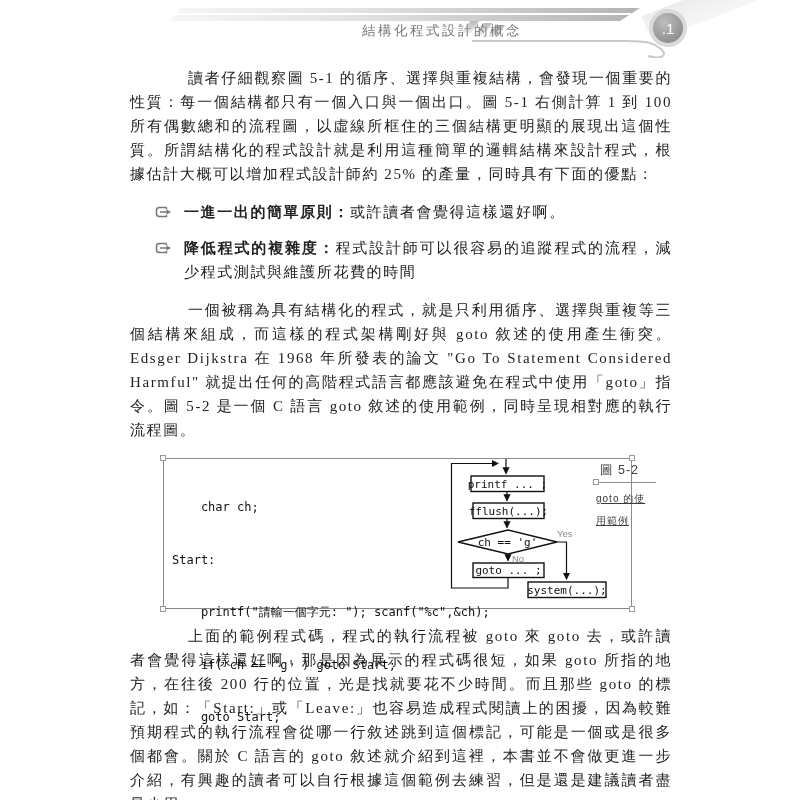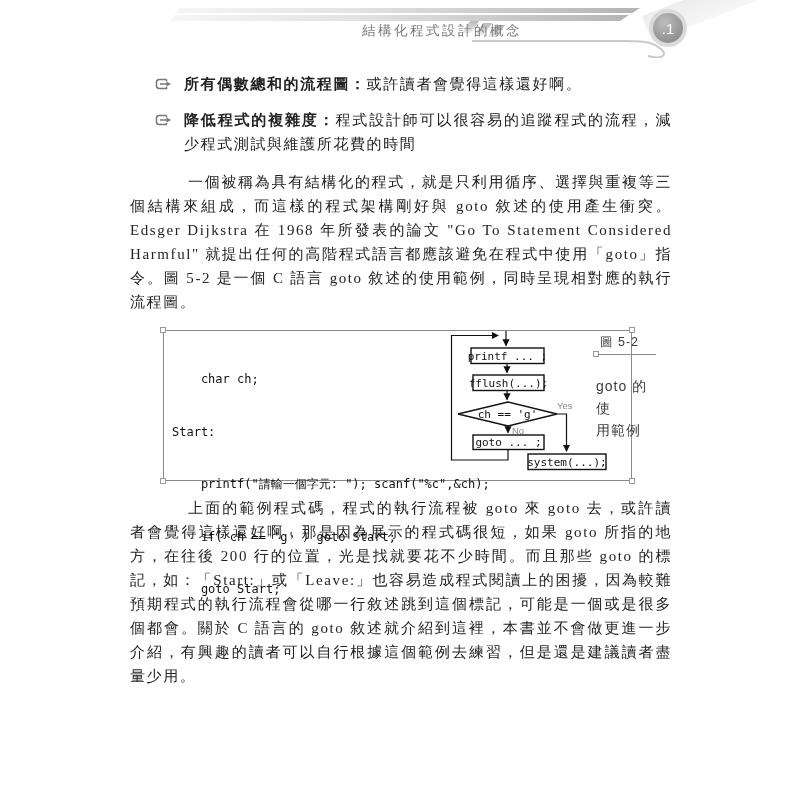--- a/index.html
+++ b/index.html
@@ -74,21 +74,21 @@
   }
   .code span { display: block; }
   .flowchart { position: absolute; left: 285px; top: 0px; }
   .fig-caption {
     position: absolute; left: 432px; top: 3px; width: 60px;
     font-family: "Liberation Sans", sans-serif; color: #3c3c3c;
   }
   .fig-caption-label { font-size: 12.5px; letter-spacing: 1px; padding-left: 4px; }
   .fig-caption-rule { position: relative; margin-top: 3px; height: 1px; background: #8a8a8a; width: 60px; }
   .cap-handle { left: -3px; top: -3px; }
-  .fig-caption-text { font-size: 14px; line-height: 22px; letter-spacing: 1px; margin-top: 20px; }
+  .fig-caption-text { font-size: 10px; line-height: 22px; letter-spacing: 1px; margin-top: 5px; text-decoration: underline; }
 </style>
 </head>
 <body>
 
 <div class="header">
   <div class="hdr-band"></div>
   <div class="hdr-bar">
     <div class="hdr-bar-line"></div>
   </div>
   <div class="hdr-stripe" style="left:466px; top:21px;"></div>
@@ -98,31 +98,32 @@
     <path d="M472 41 H626 C648 41 654 43 661 49 C668 55 662 60 648 56" fill="none" stroke="#c9c9c9" stroke-width="2"></path>
   </svg>
   <div class="hdr-title">結構化程式設計的概念</div>
   <div class="hdr-badge">
     <span>.1</span>
   </div>
 </div>
 
 <div class="content">
 
+  <p class="para p1">讀者仔細觀察圖 5-1 的循序、選擇與重複結構，會發現一個重要的性質：每一個結構都只有一個入口與一個出口。圖 5-1 右側計算 1 到 100 所有偶數總和的流程圖，以虛線所框住的三個結構更明顯的展現出這個性質。所謂結構化的程式設計就是利用這種簡單的邏輯結構來設計程式，根據估計大概可以增加程式設計師約 25% 的產量，同時具有下面的優點：</p>
 
   <div class="bullets">
     <div class="bullet-item">
       <span class="bullet-icon">
         <svg width="18" height="14" viewBox="0 0 18 14">
           <path d="M12.5 2.5 H5.5 Q2.5 2.5 2.5 5 V9 Q2.5 11.5 5.5 11.5 H12.5 V9.8 M12.5 2.5 V4.4" fill="none" stroke="#777" stroke-width="1.5"></path>
           <line x1="6" y1="7" x2="13.5" y2="7" stroke="#777" stroke-width="1.5"></line>
           <path d="M17 7 l-4.5 -2.6 v5.2 z" fill="#777"></path>
         </svg>
       </span>
-      <span class="bullet-body"><span class="bullet-heading">所有偶數總和的流程圖：</span><span>或許讀者會覺得這樣還好啊。</span></span>
+      <span class="bullet-body"><span class="bullet-heading">一進一出的簡單原則：</span><span>或許讀者會覺得這樣還好啊。</span></span>
     </div>
     <div class="bullet-item">
       <span class="bullet-icon">
         <svg width="18" height="14" viewBox="0 0 18 14">
           <path d="M12.5 2.5 H5.5 Q2.5 2.5 2.5 5 V9 Q2.5 11.5 5.5 11.5 H12.5 V9.8 M12.5 2.5 V4.4" fill="none" stroke="#777" stroke-width="1.5"></path>
           <line x1="6" y1="7" x2="13.5" y2="7" stroke="#777" stroke-width="1.5"></line>
           <path d="M17 7 l-4.5 -2.6 v5.2 z" fill="#777"></path>
         </svg>
       </span>
       <span class="bullet-body"><span class="bullet-heading">降低程式的複雜度：</span><span>程式設計師可以很容易的追蹤程式的流程，減少程式測試與維護所花費的時間</span></span>

